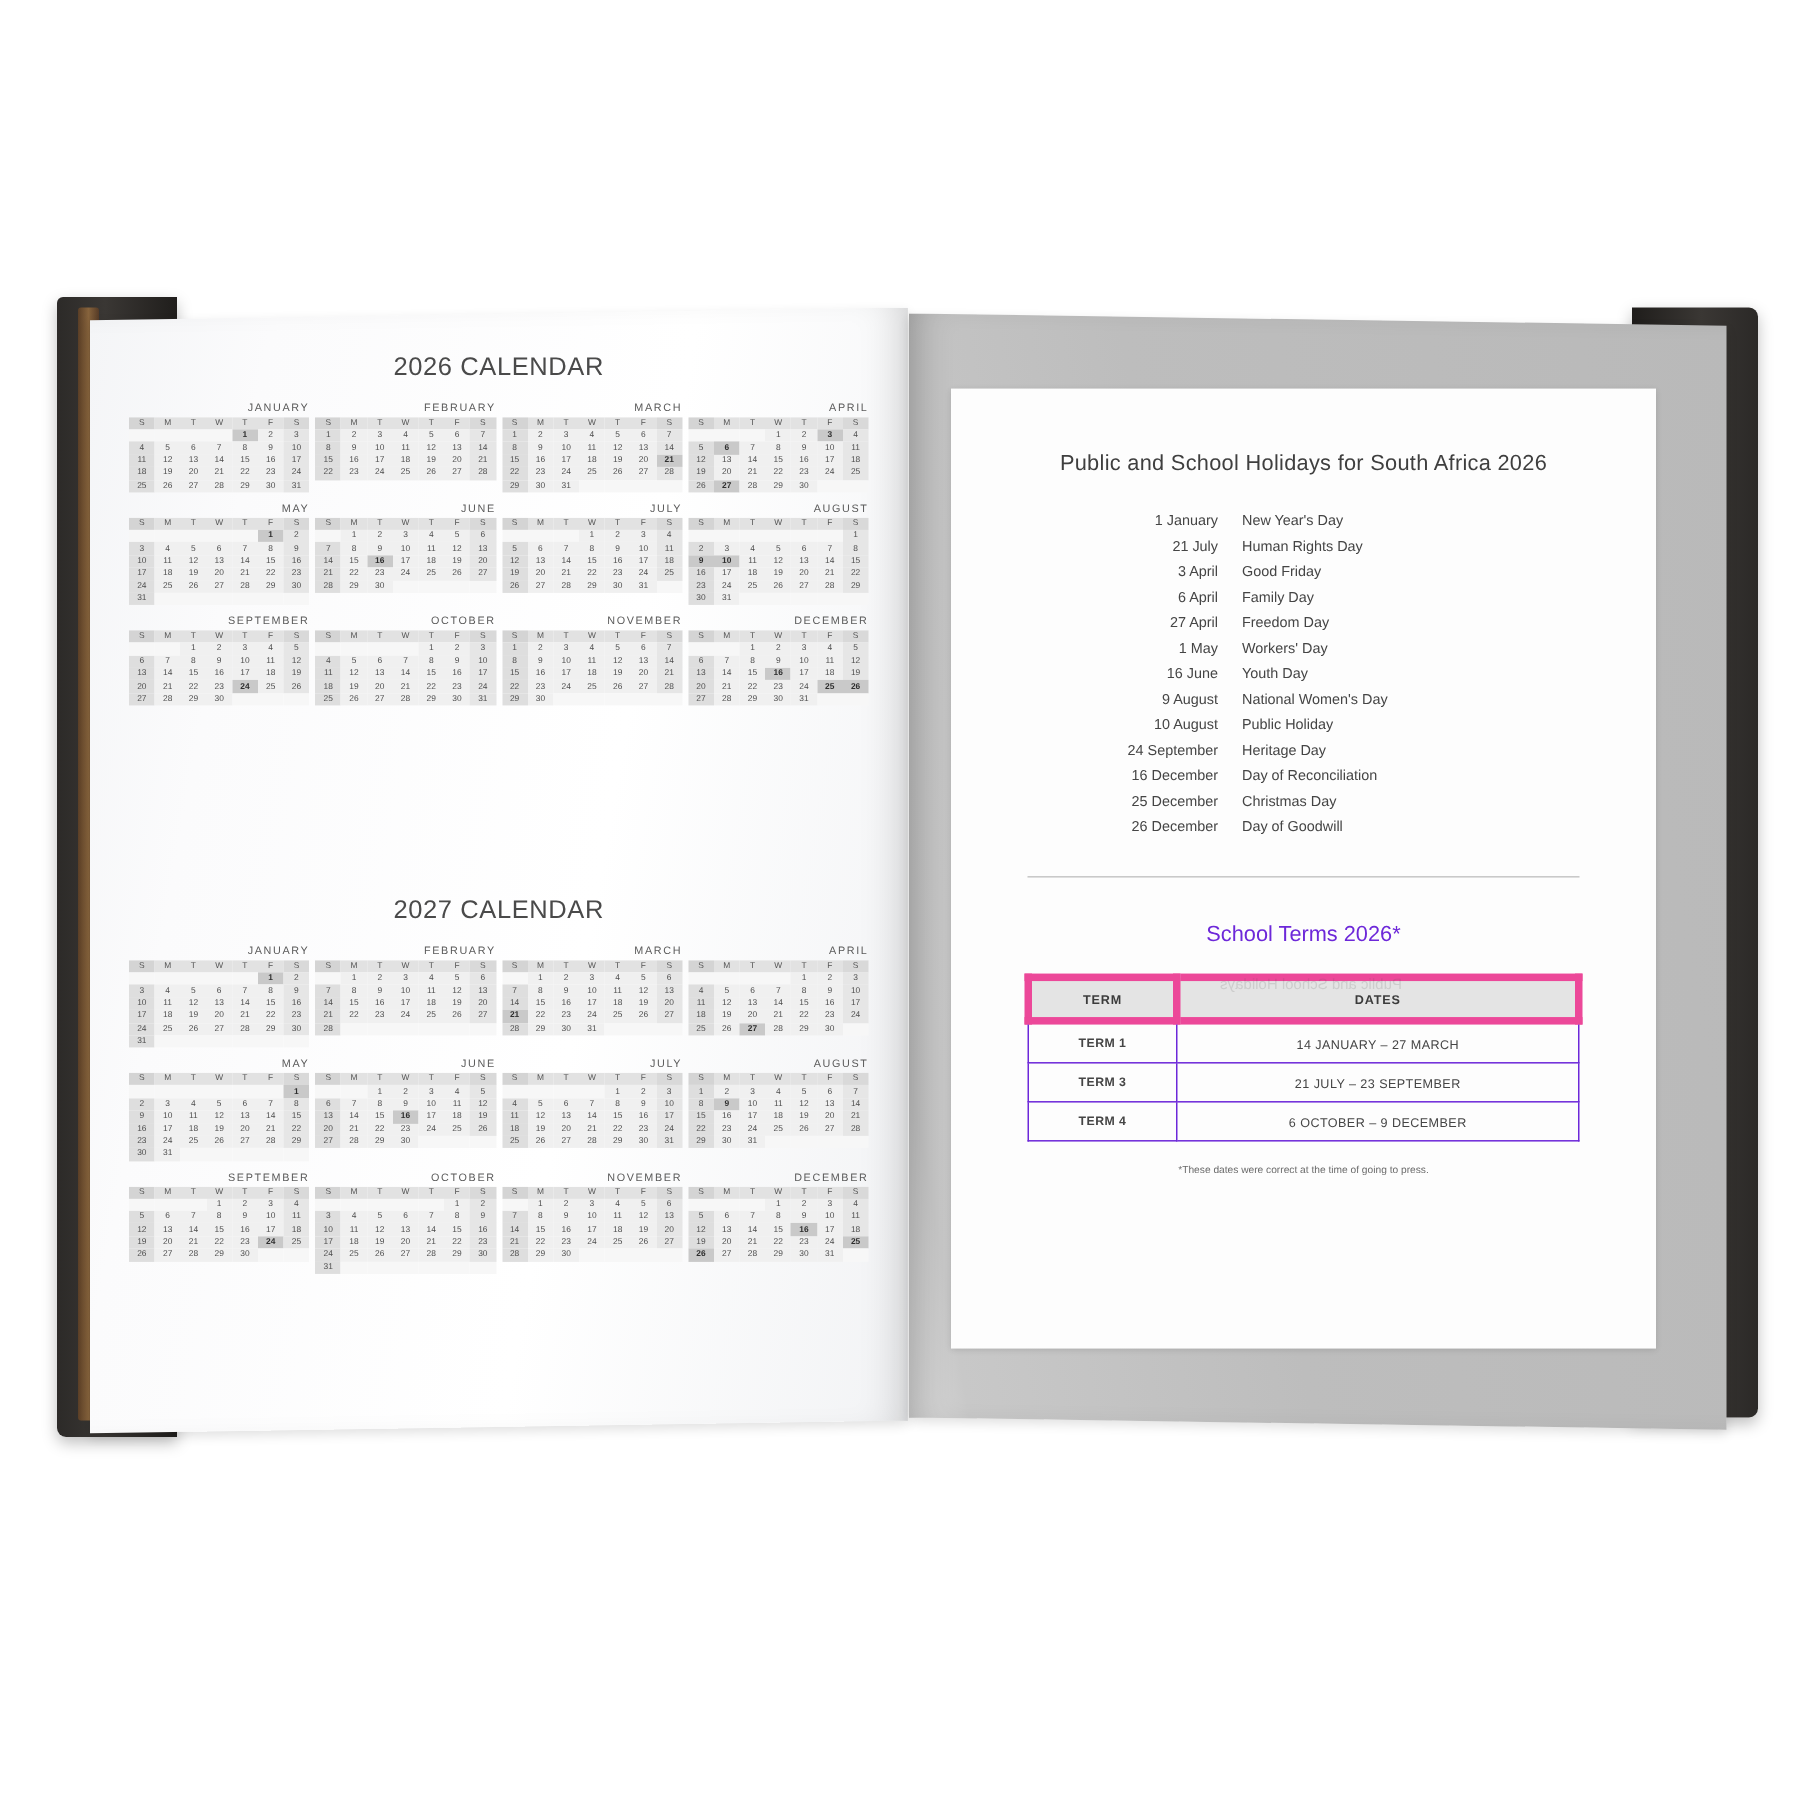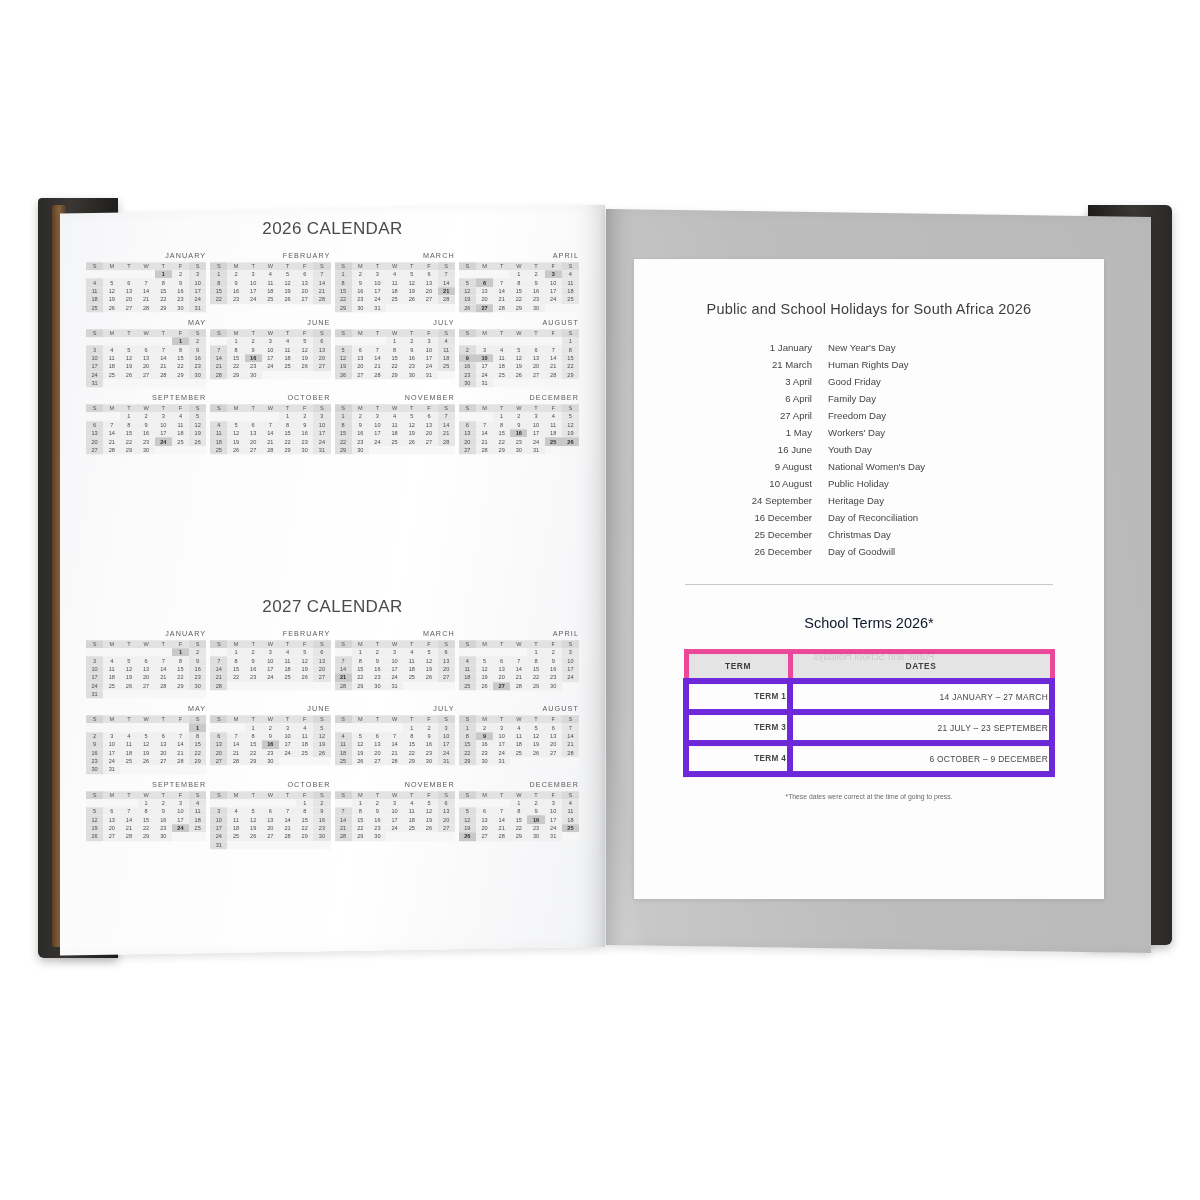--- a/index.html
+++ b/index.html
@@ -93,33 +93,33 @@
     font-weight:400;letter-spacing:.2px;
   }
   .hol-list{margin:22px auto 0;width:330px;}
   .hol-row{display:flex;font-size:9.6px;color:#454545;line-height:17px;}
   .hol-date{width:108px;text-align:right;padding-right:16px;}
   .hol-name{flex:1;text-align:left;}
   .divider{
     width:368px;height:1px;background:#c6c6c6;margin:24px auto 0;
   }
   .terms-title{
-    text-align:center;font-size:14.5px;color:#0f172a;margin:30px 0 0;
+    text-align:center;font-size:14.5px;color:#6d28d9;margin:30px 0 0;
     font-weight:400;
   }
   table.terms{
     border-collapse:collapse;margin:18px auto 0;width:372px;
     font-size:8.4px;color:#454545;
   }
   table.terms th{
     background:#e4e4e4;border:5px solid #ec4899;height:22px;
     font-weight:bold;letter-spacing:.6px;font-size:8.4px;color:#3c3c3c;
   }
   table.terms td{
-    border:6px solid #6d28d9;height:23px;text-align:right;
+    border:1px solid #6d28d9;height:23px;text-align:center;
     letter-spacing:.3px;
   }
   table.terms td.term-label{width:96px;font-weight:bold;font-size:8.2px;}
   .footnote{
     text-align:center;font-size:6.8px;color:#6a6a6a;margin-top:16px;
   }
   
   .bleed{
     position:absolute;left:60px;top:392px;width:360px;text-align:center;
     font-size:10px;color:rgba(90,90,90,.17);
@@ -131,21 +131,21 @@
 
 <div class="scene">
 
   <div class="cover-left"></div>
   <div class="cover-left-edge"></div>
   <div class="cover-right"></div>
 
   <div class="page-left">
     <div class="page-left-inner">
 
-      <div class="year-block" style="top:10px;">
+      <div class="year-block" style="top:26px;">
         <div class="cal-title">2026 CALENDAR</div>
         <div class="months-grid" id="grid-0">
             <div class="month">
               <div class="month-name">JANUARY</div>
               <table class="mcal">
                 <thead>
                   <tr>
                     <th class="sun">S</th>
                     <th>M</th>
                     <th>T</th>
@@ -1706,21 +1706,21 @@
       <div class="right-sheet">
 
         <h1 class="rt-title" style="margin-top:42px;">Public and School Holidays for South Africa 2026</h1>
 
         <div class="hol-list" id="hol-list">
             <div class="hol-row">
               <div class="hol-date">1 January</div>
               <div class="hol-name">New Year's Day</div>
             </div>
             <div class="hol-row">
-              <div class="hol-date">21 March</div>
+              <div class="hol-date">21 July</div>
               <div class="hol-name">Human Rights Day</div>
             </div>
             <div class="hol-row">
               <div class="hol-date">3 April</div>
               <div class="hol-name">Good Friday</div>
             </div>
             <div class="hol-row">
               <div class="hol-date">6 April</div>
               <div class="hol-name">Family Day</div>
             </div>

